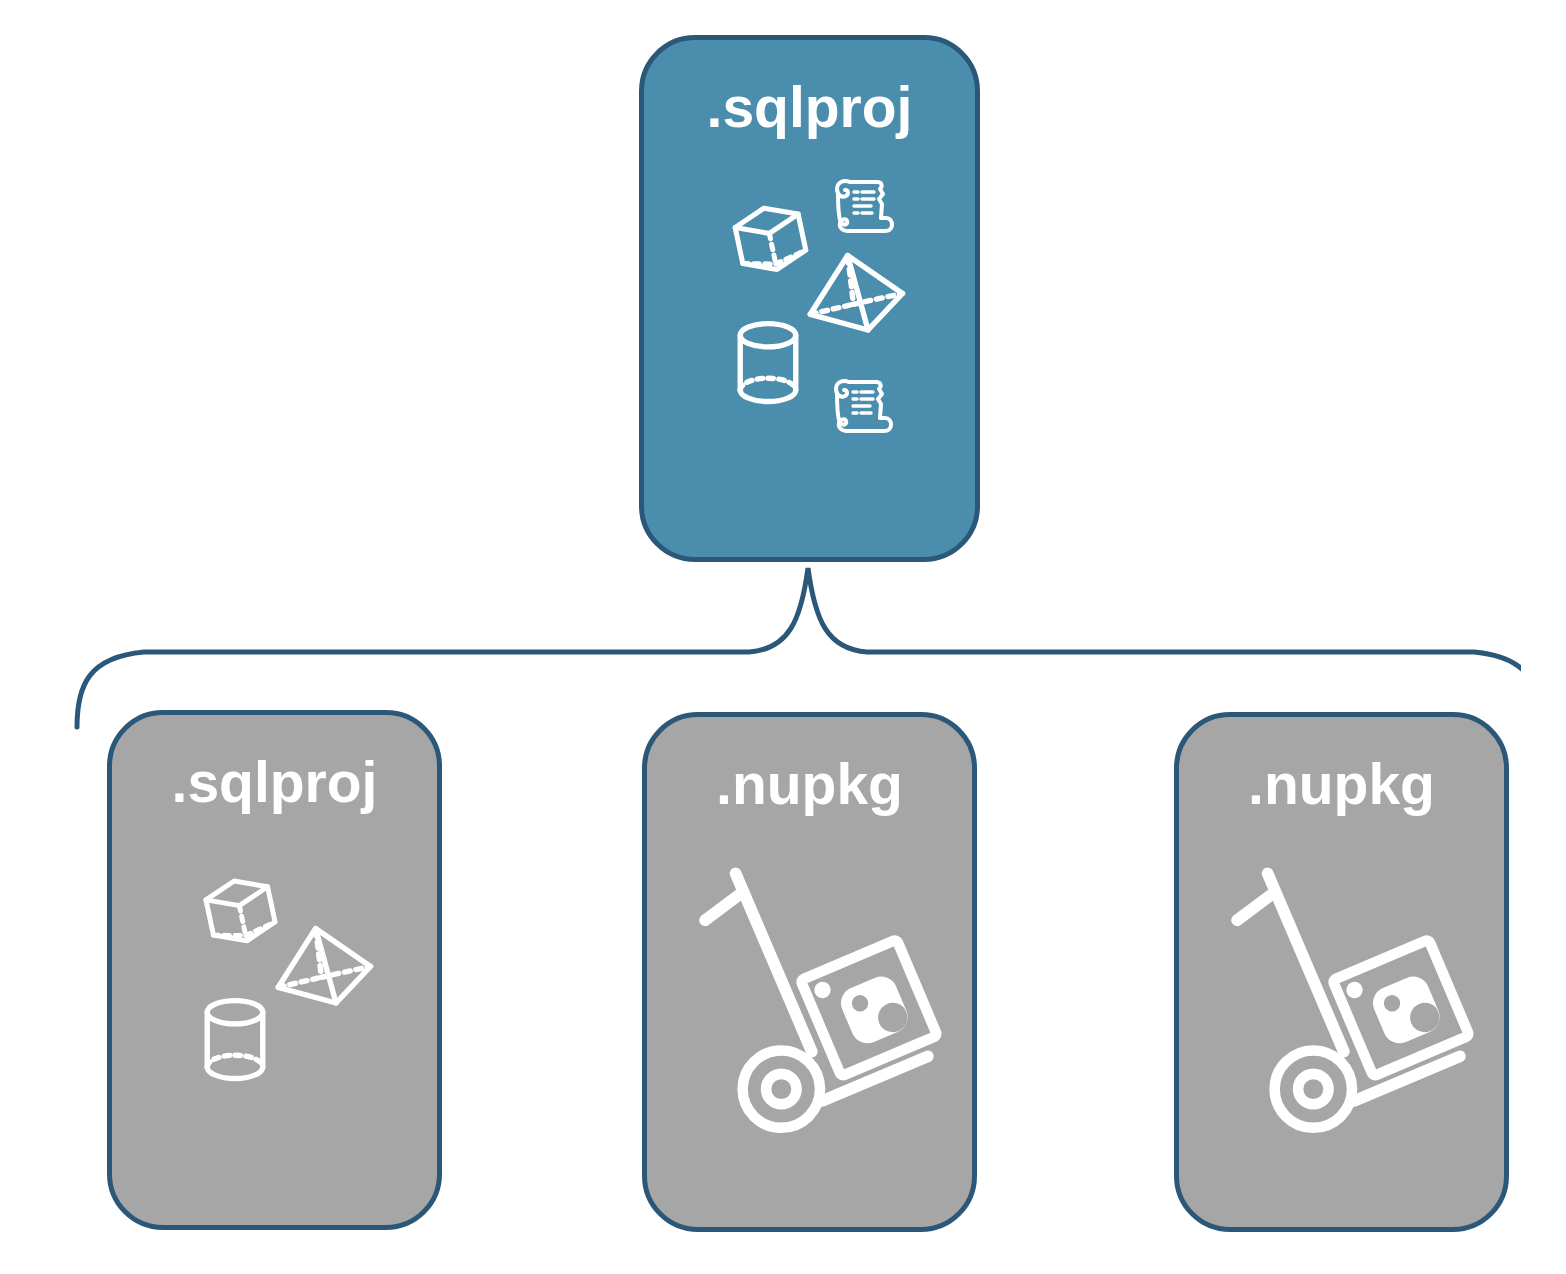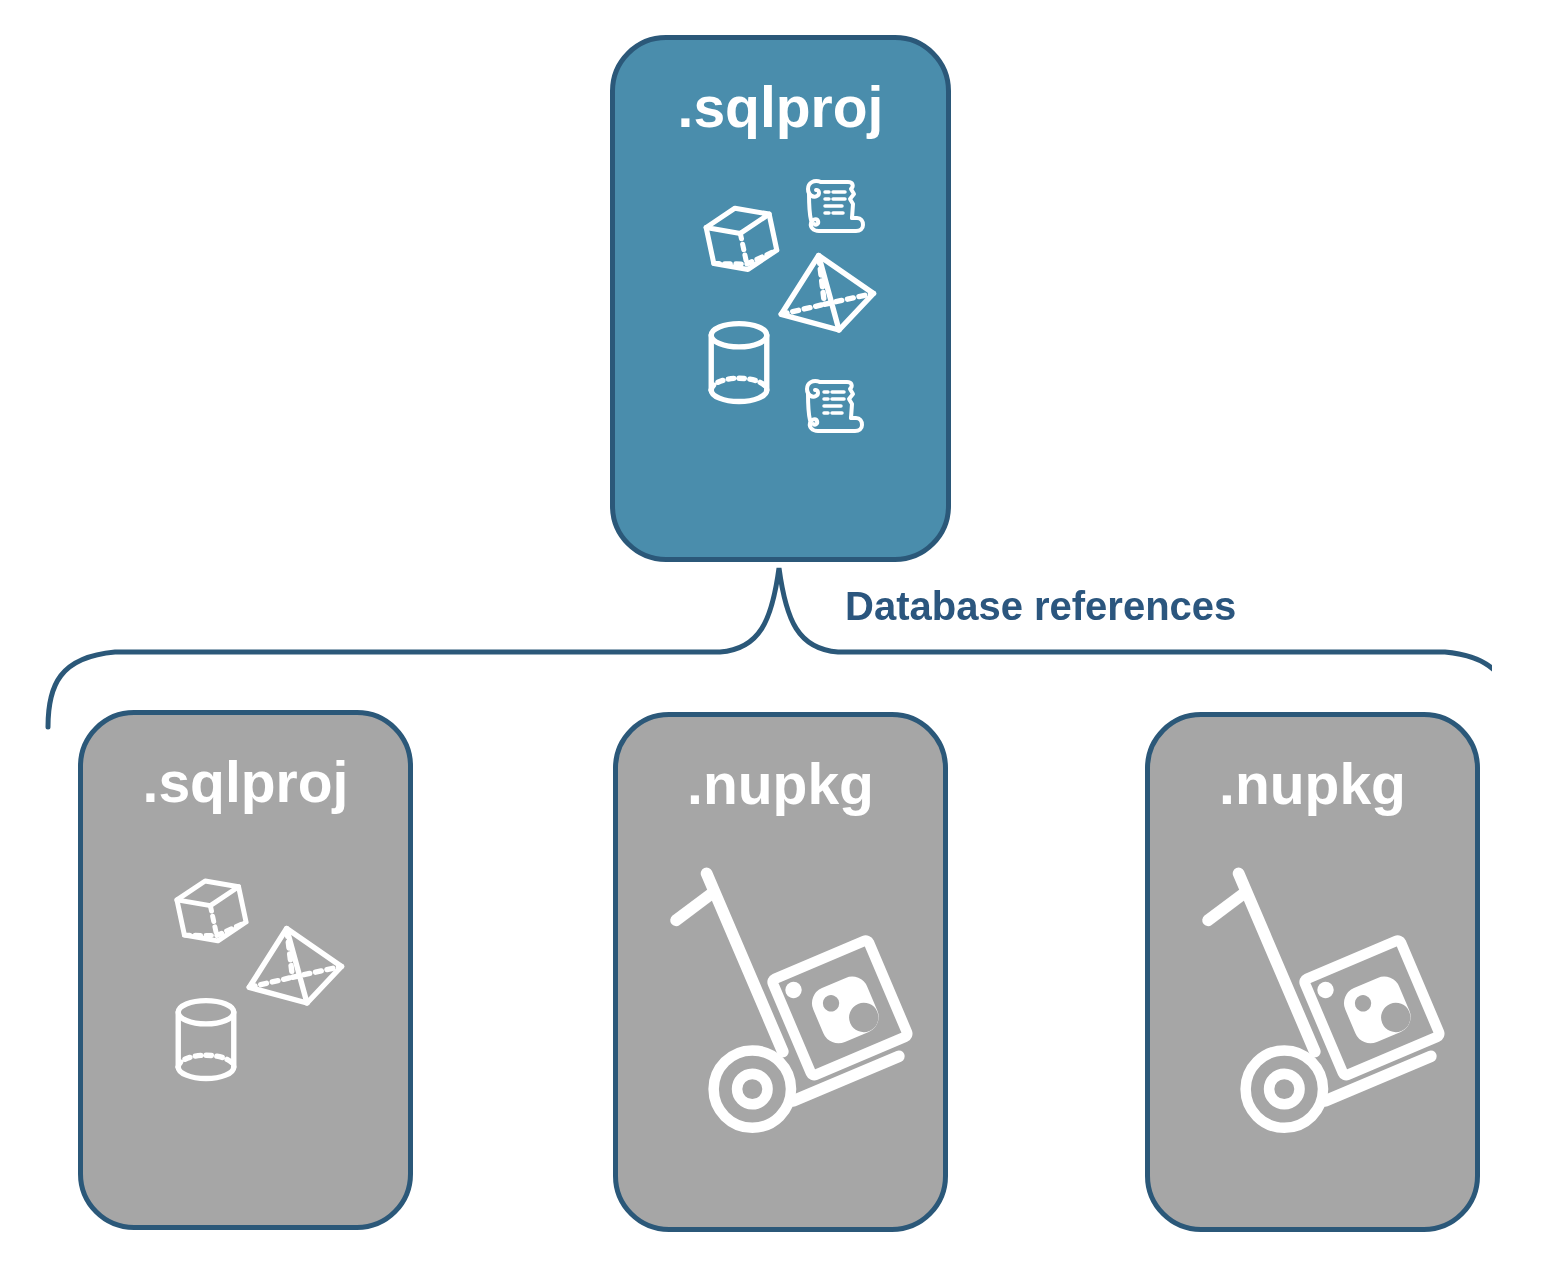--- a/index.html
+++ b/index.html
@@ -1,18 +1,18 @@
 <!DOCTYPE html>
 <html><head>
 <meta charset="utf-8">
 <style>
   html,body{margin:0;padding:0;background:#ffffff;}
   .canvas{
     position:relative;width:1492px;height:1274px;background:#ffffff;
-    font-family:"Liberation Sans",sans-serif;overflow:hidden;
+    font-family:"Liberation Sans",sans-serif;overflow:hidden;margin-left:29px;
   }
   .node{
     position:absolute;box-sizing:border-box;border:5px solid #2B5879;
     border-radius:56px;text-align:center;
   }
   .node-root{left:610px;top:35px;width:341px;height:527px;background:#4A8DAC;}
   .node-child{width:335px;height:520px;background:#A6A6A6;}
   .child-1{left:78px;top:710px;}
   .child-2{left:613px;top:712px;}
   .child-3{left:1145px;top:712px;}
@@ -100,21 +100,20 @@
             <path d="M24 39 h4 M32 39 h10"></path>
           </g>
         </g>
       </svg>
     </span>
   </div>
 
   <svg class="brace" viewBox="0 0 1486 180">
     <path d="M8 167 C8 125 20 97 75 92 L680 92 C720 89 732 60 739 8 C746 60 758 89 798 92 L1405 92 C1460 97 1472 125 1472 167" fill="none" stroke="#2B5879" stroke-width="5" stroke-linecap="round"></path>
   </svg>
-  <div class="connector-label">Database references</div>
 
   <div class="node node-child child-1">
     <div class="node-title">.sqlproj</div>
 
     <span class="icon" style="left:85px;top:158px;">
       <svg width="90" height="90" viewBox="0 0 100 100" class="rot-n12">
         <g stroke="#ffffff" stroke-width="5.5" fill="none" stroke-linejoin="round" stroke-linecap="round">
           <path d="M50 8 L85 22 L50 36 L15 22 Z"></path>
           <path d="M15 22 V62 M85 22 V62 M15 62 L50 76 L85 62"></path>
           <path stroke-dasharray="6 6" d="M50 36 V70 M15 62 L50 70 L85 62"></path>

